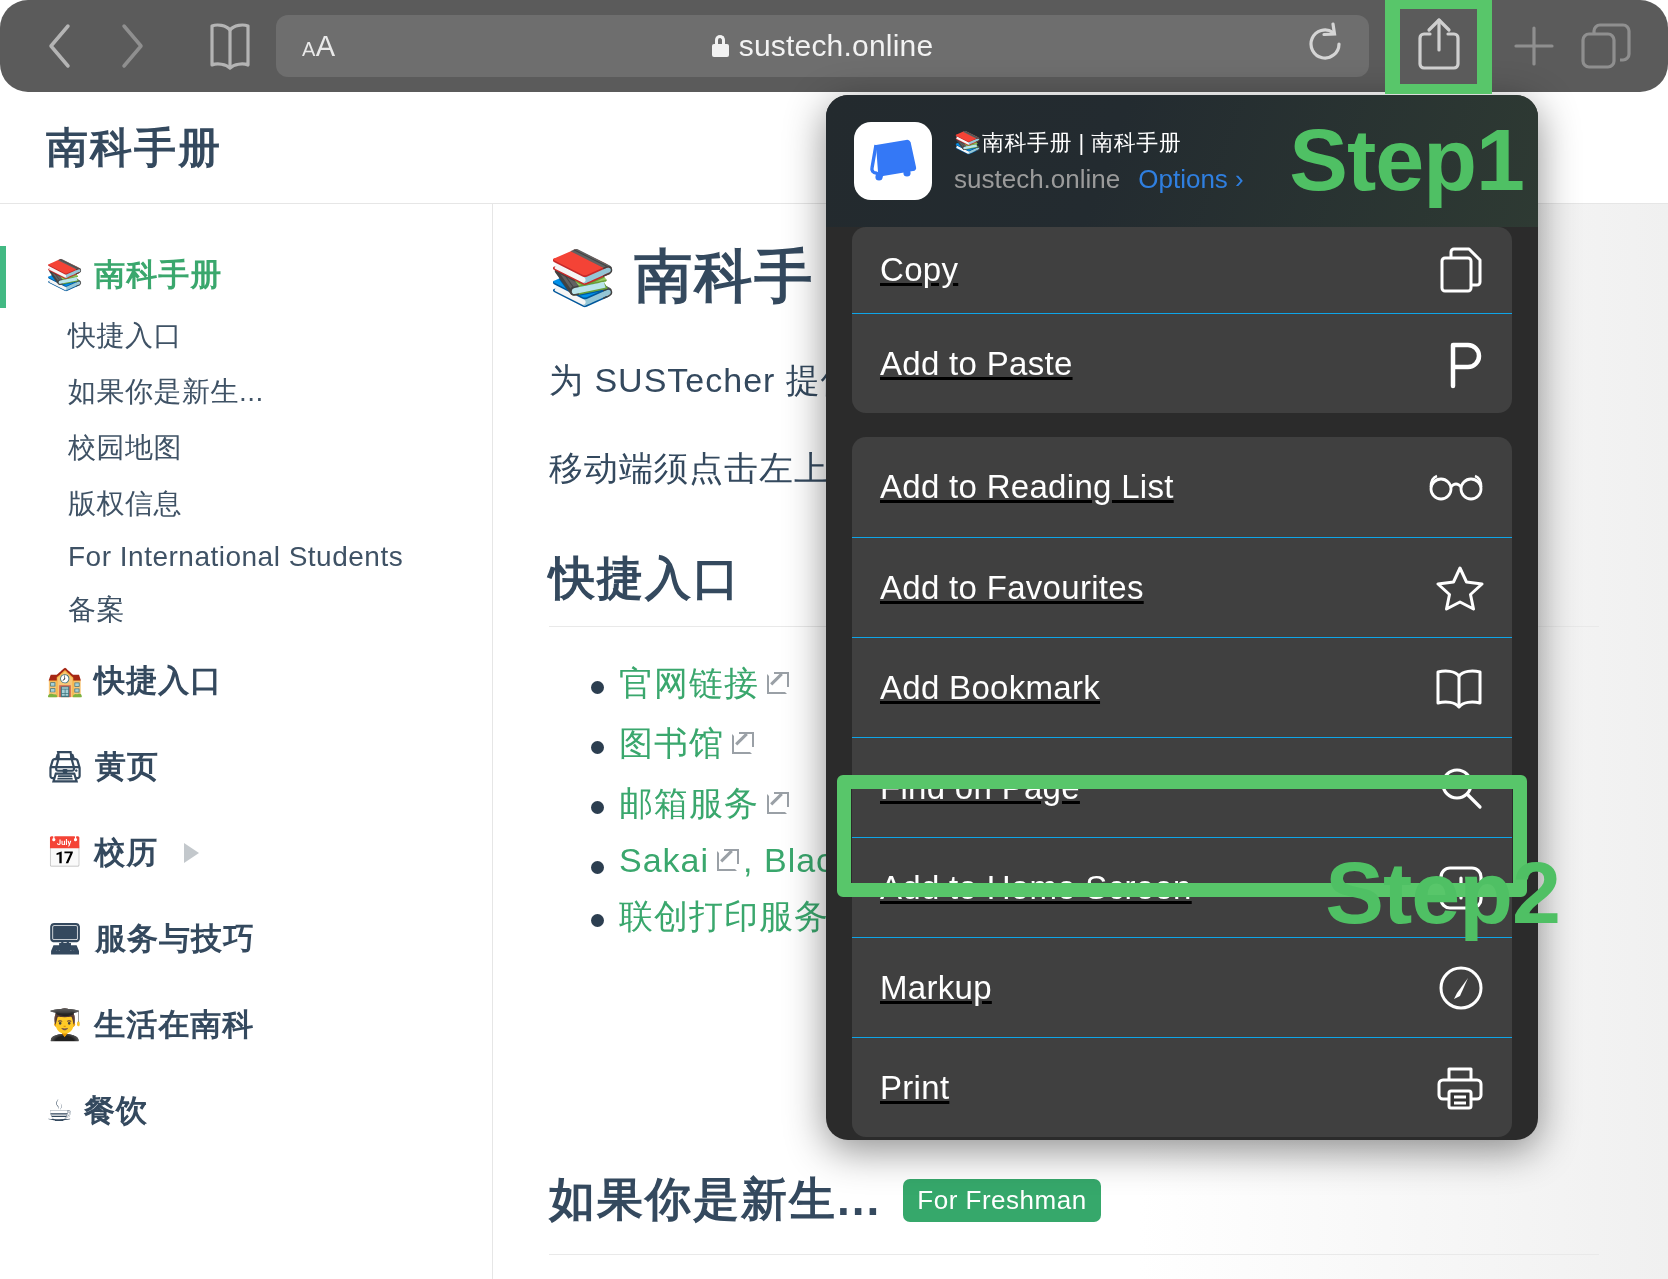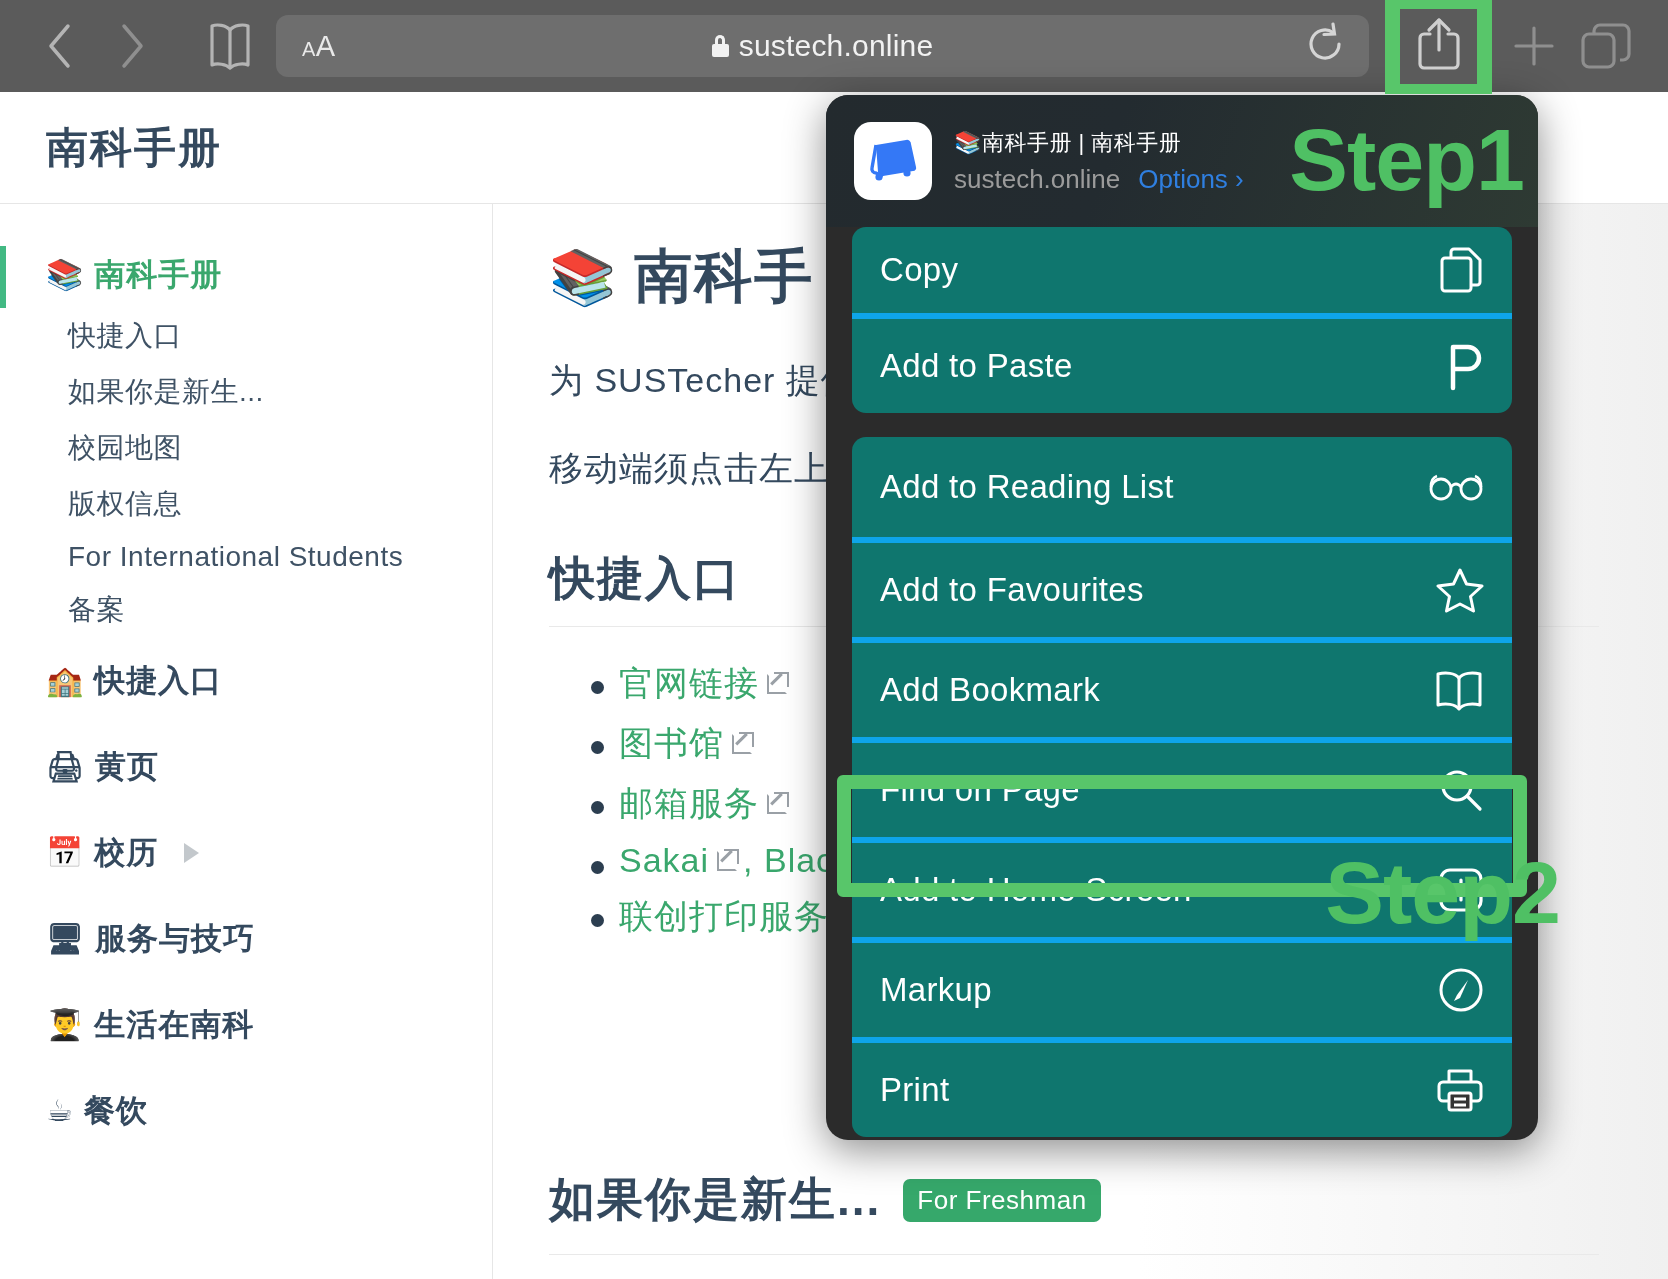--- a/index.html
+++ b/index.html
@@ -9,21 +9,21 @@
     font-family: "Liberation Sans", "DejaVu Sans", sans-serif;
     background: #ffffff;
   }
   #root { position: relative; width: 1668px; height: 1279px; overflow: hidden; }
 
   
   .toolbar {
     position: absolute; top: 0; left: 0;
     width: 1668px; height: 92px;
     background: #5b5b5b;
-    display: flex; align-items: center;
+    display: flex; align-items: center; border-radius: 28px;
   }
   .tb-btn {
     width: 72px; height: 92px;
     display: flex; align-items: center; justify-content: center;
     color: #b4b4b4;
   }
   .tb-btn svg { display: block; }
   .nav-back { margin-left: 24px; }
   .addressbar {
     flex: 1; height: 62px; margin: 0 10px;
@@ -124,25 +124,25 @@
   .sheet-opt { color:#2f7fe0; font-size:26px; }
   .step1 {
     position:absolute; right:14px; top:14px;
     color:#4fc064; font-size:88px; font-weight:700; letter-spacing:-1px;
   }
   .step2 {
     position:absolute; right:108px; top:842px; z-index:8;
     color:#4fc064; font-size:88px; font-weight:700; letter-spacing:-1px; pointer-events:none;
   }
   .menu { padding: 0 26px; }
-  .mgroup { background:#0f766e; border-radius:14px; margin-bottom:24px; overflow:hidden; }
+  .mgroup { background:#404040; border-radius:14px; margin-bottom:24px; overflow:hidden;text-decoration:underline; }
   .mrow {
     height:100px; display:flex; align-items:center; justify-content:space-between;
     padding: 0 28px; color:#ffffff; font-size:33px; font-weight:400;
-    border-top:6px solid #0ea5e9; letter-spacing:.3px;
+    border-top:1px solid #0ea5e9; letter-spacing:.3px;
   }
   .mrow:first-child { border-top:none; }
   .mrow .ic { color:#ffffff; display:flex; align-items:center; }
   .hl-box {
     position:absolute; left:11px; top:680px; width:690px; height:122px;
     border:14px solid #58c66a; border-radius:6px; z-index:7; pointer-events:none;
   }
 </style>
 </head>
 <body>

